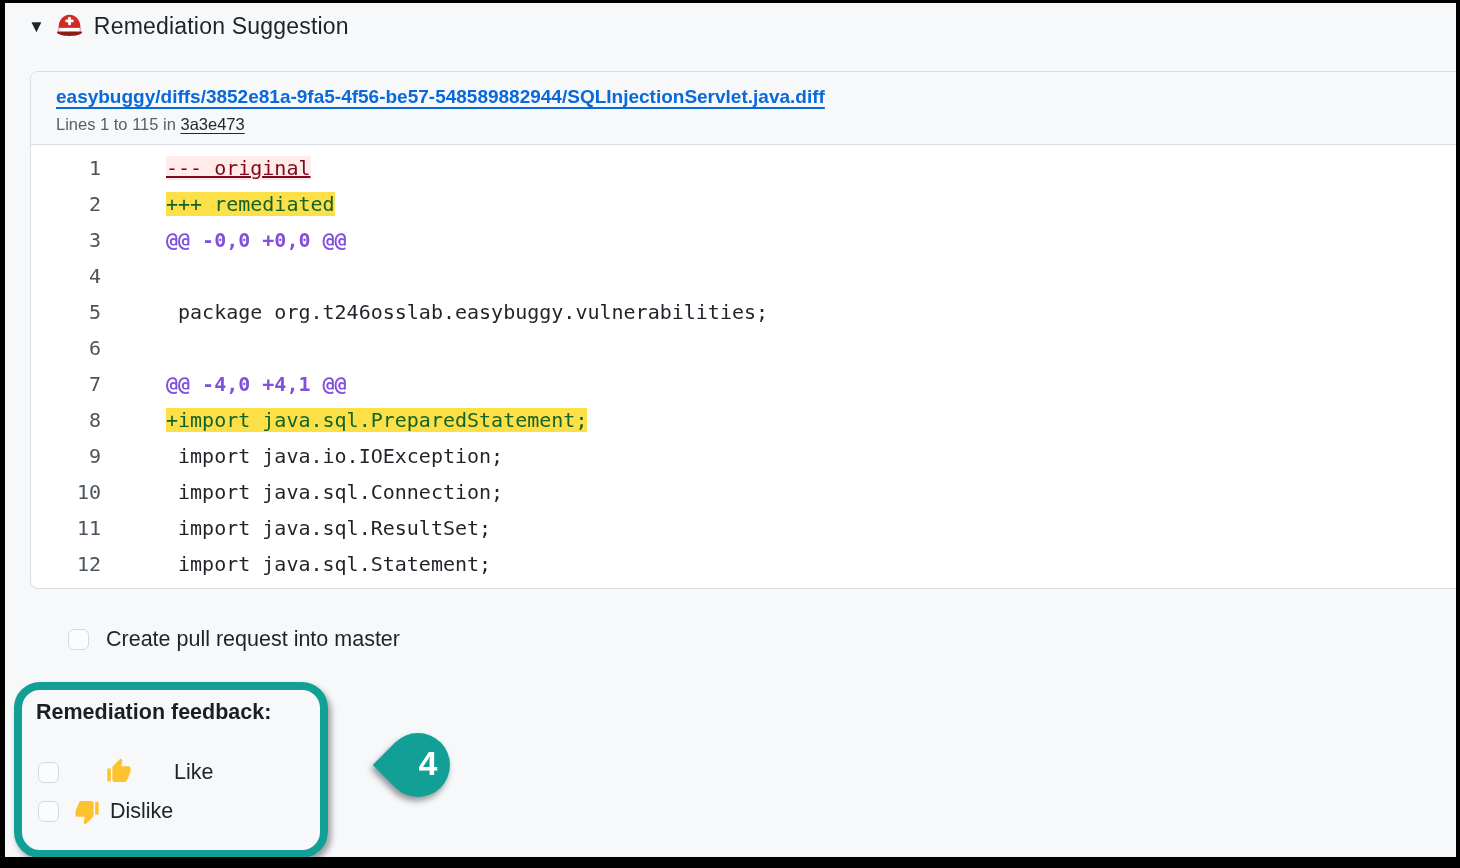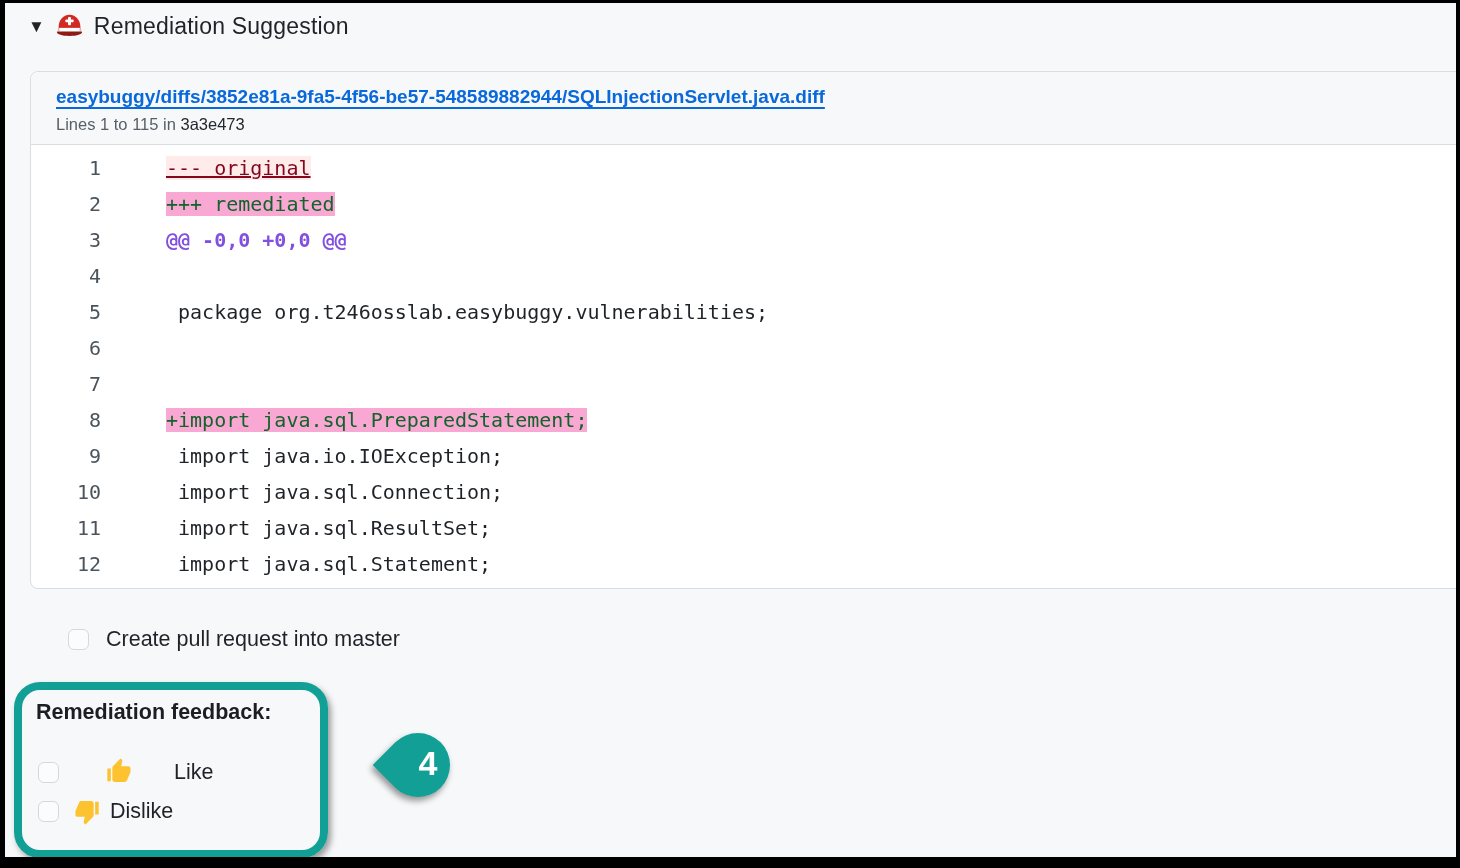--- a/index.html
+++ b/index.html
@@ -31,39 +31,39 @@
     padding: 14px 20px 10px 25px;
   }
   .file-link {
     display: inline-block;
     color: #0969da; font-weight: bold; font-size: 19px;
     text-decoration: underline; text-decoration-thickness: 2px; text-underline-offset: 4px;
     cursor: pointer;
   }
   .lines-row { margin-top: 7px; font-size: 16.5px; color: #57606a; }
   .commit-link {
-    color: #24292f; text-underline-offset: 3px; cursor: pointer;
+    color: #24292f; text-decoration: underline; text-underline-offset: 3px; cursor: pointer;
   }
 
   
   .code-block {
     padding-top: 5px;
     font-family: "DejaVu Sans Mono", monospace;
     font-size: 20px; line-height: 36px; color: #1f2328;
   }
   .code-row { display: flex; white-space: pre; }
   .ln {
     flex: 0 0 70px; text-align: right; color: #4b545c;
     user-select: none;
   }
   .code-text { margin-left: 65px; }
   .seg.ctx  { color: #1f2328; }
   .seg.hunk { color: #8250df; font-weight: bold; }
   .seg.del  { color: #82071e; background: #ffebe9; text-decoration: underline; }
-  .seg.add  { color: #116329; background: #f9a8d4; }
+  .seg.add  { color: #116329; background: #fde047; }
 
   
   .cb {
     width: 21px; height: 21px; flex: 0 0 21px;
     background: #fbfcfd; border: 1.5px solid #d5d9dd; border-radius: 6px;
     display: inline-block; cursor: pointer;
   }
 
   
   .pr-row {
@@ -128,21 +128,21 @@
         <a class="commit-link">3a3e473</a>
       </div>
     </div>
     <div class="code-block">
         <div class="code-row"><div class="ln">1</div><div class="code-text"><span class="seg del">--- original</span></div></div>
         <div class="code-row"><div class="ln">2</div><div class="code-text"><span class="seg add">+++ remediated</span></div></div>
         <div class="code-row"><div class="ln">3</div><div class="code-text"><span class="seg hunk">@@ -0,0 +0,0 @@</span></div></div>
         <div class="code-row"><div class="ln">4</div><div class="code-text"><span class="seg ctx"></span></div></div>
         <div class="code-row"><div class="ln">5</div><div class="code-text"><span class="seg ctx"> package org.t246osslab.easybuggy.vulnerabilities;</span></div></div>
         <div class="code-row"><div class="ln">6</div><div class="code-text"><span class="seg ctx"></span></div></div>
-        <div class="code-row"><div class="ln">7</div></div>
+        <div class="code-row"><div class="ln">7</div><div class="code-text"><span class="seg hunk">@@ -4,0 +4,1 @@</span></div></div>
         <div class="code-row"><div class="ln">8</div><div class="code-text"><span class="seg add">+import java.sql.PreparedStatement;</span></div></div>
         <div class="code-row"><div class="ln">9</div><div class="code-text"><span class="seg ctx"> import java.io.IOException;</span></div></div>
         <div class="code-row"><div class="ln">10</div><div class="code-text"><span class="seg ctx"> import java.sql.Connection;</span></div></div>
         <div class="code-row"><div class="ln">11</div><div class="code-text"><span class="seg ctx"> import java.sql.ResultSet;</span></div></div>
         <div class="code-row"><div class="ln">12</div><div class="code-text"><span class="seg ctx"> import java.sql.Statement;</span></div></div>
       </div>
   </div>
 
   <div class="pr-row">
     <span class="cb"></span>

